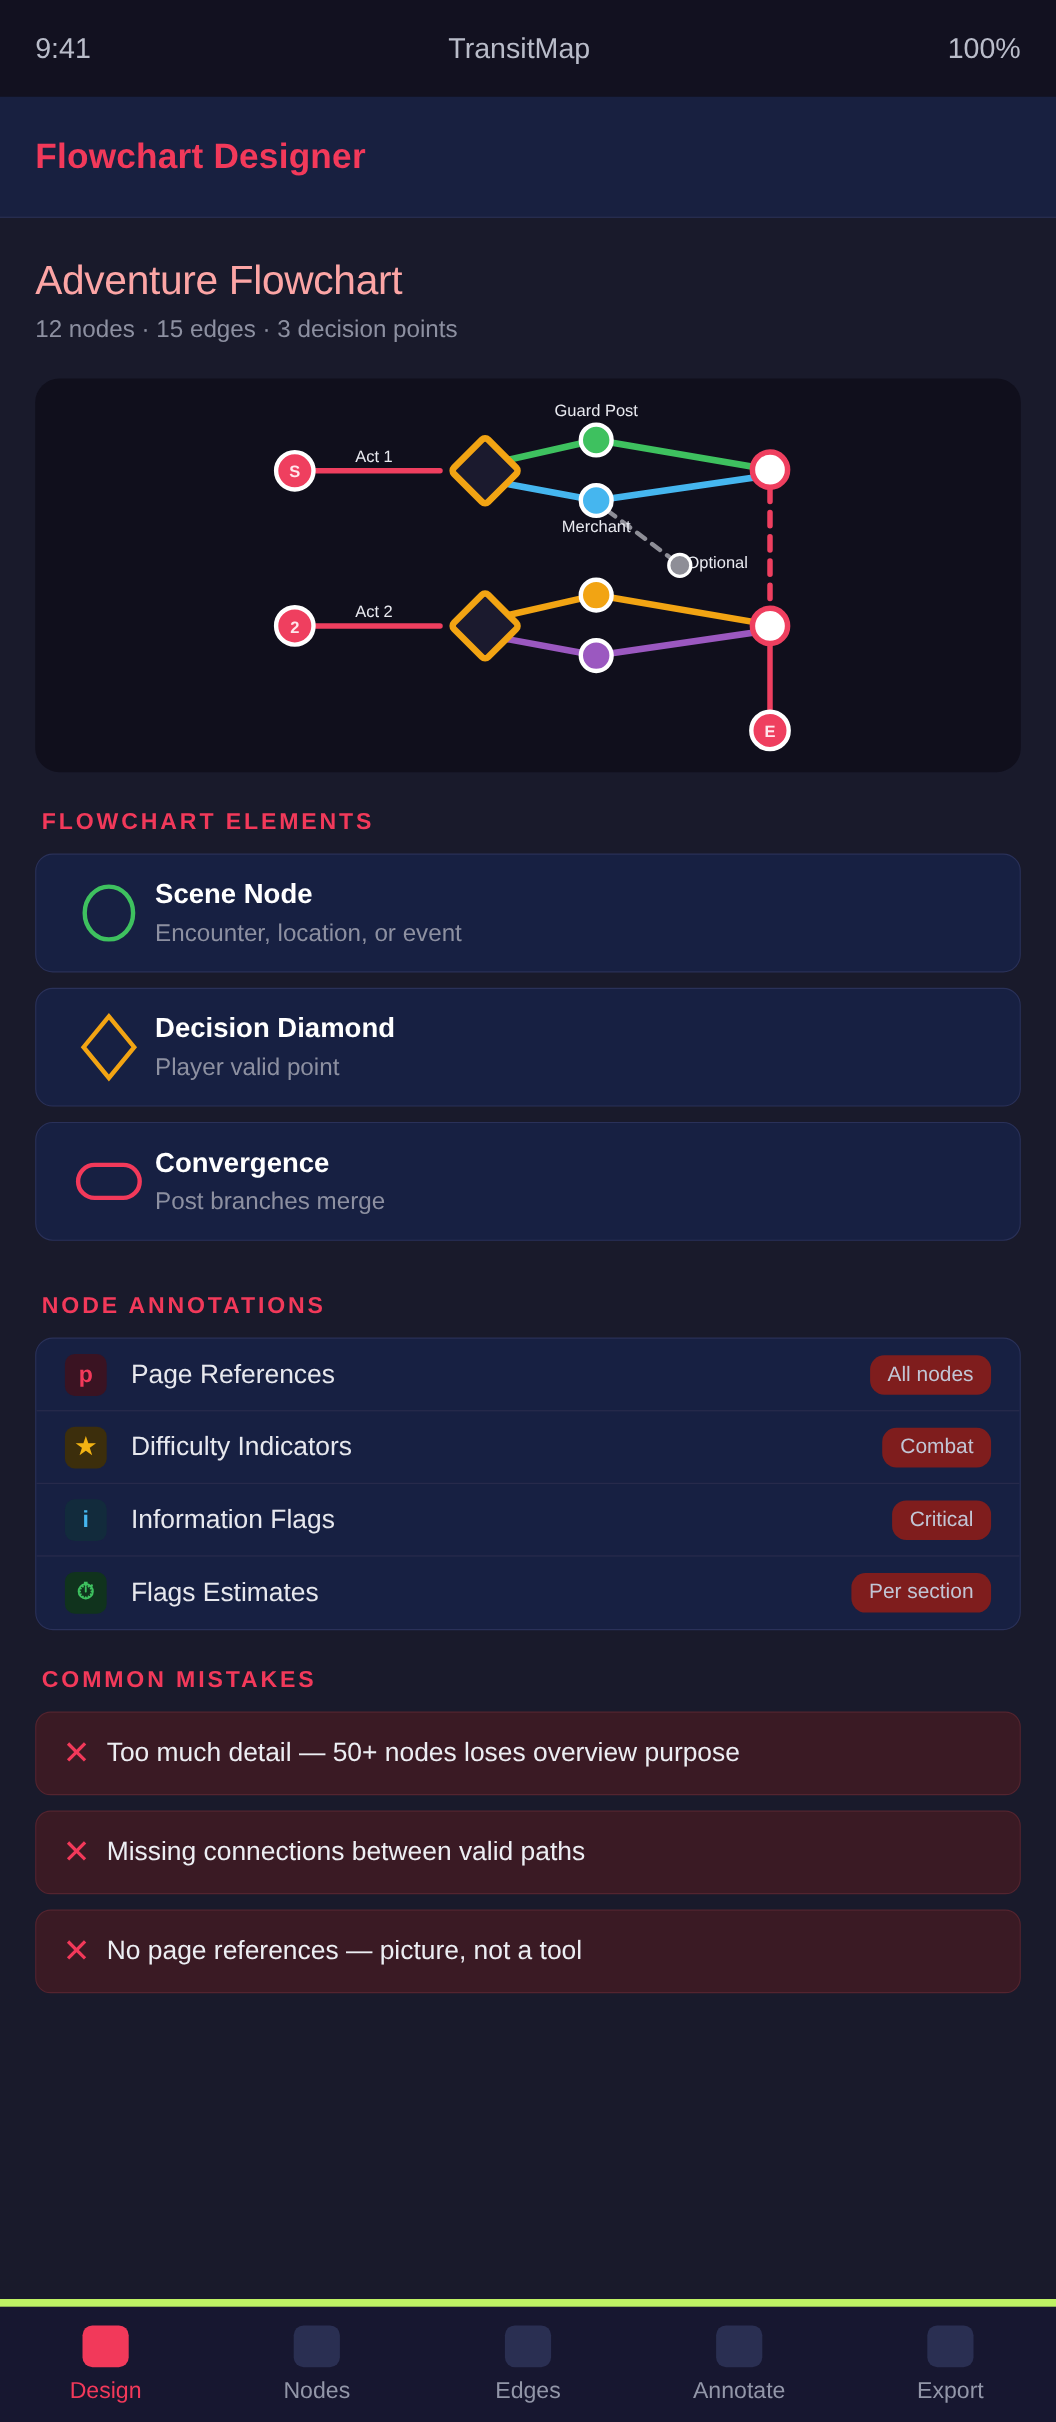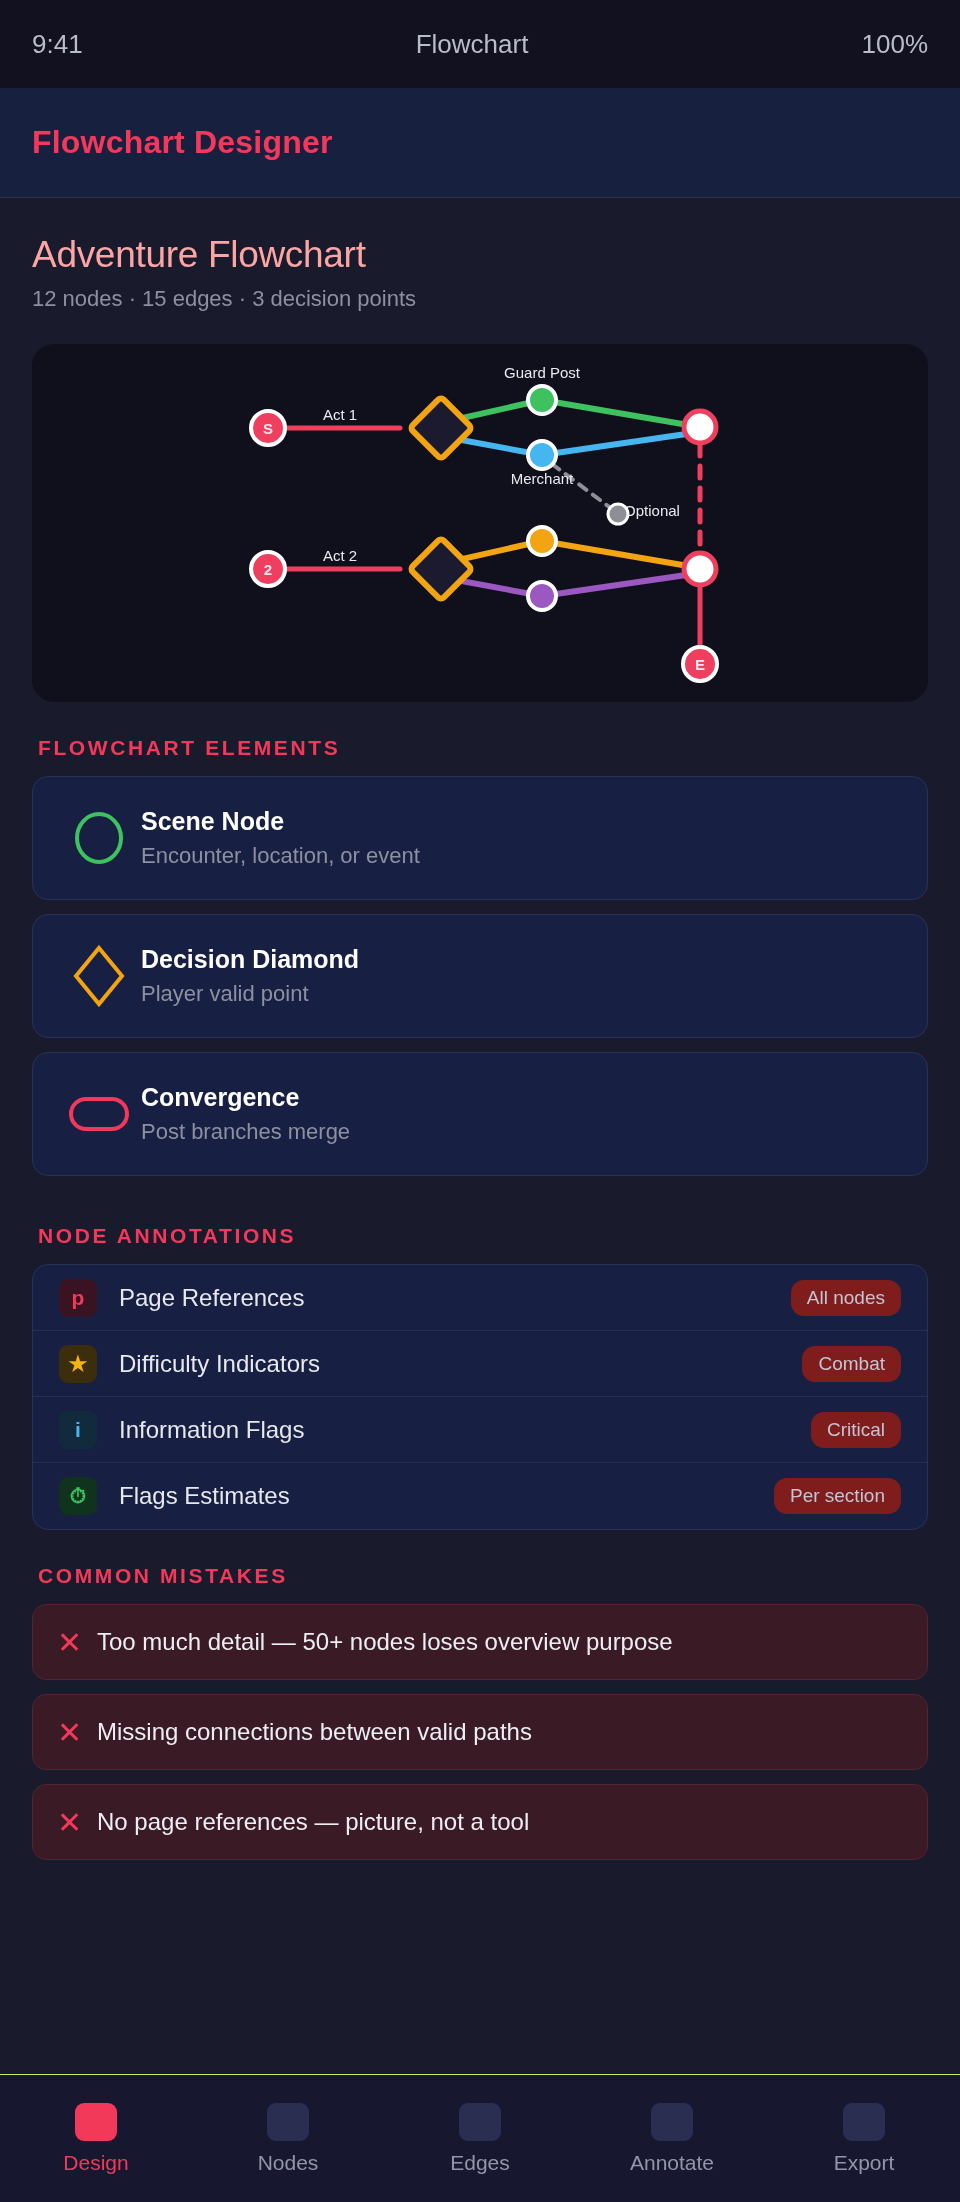--- a/index.html
+++ b/index.html
@@ -45,21 +45,21 @@
   
   .sechead {
     color: #f2395a; font-size: 21px; font-weight: bold;
     letter-spacing: 2.6px; padding: 34px 32px 16px 38px; text-transform: uppercase;
   }
 
   
   .elcard {
     margin: 0 32px 14px 32px; background: #172042;
     border: 1px solid #2a3159; border-radius: 16px;
-    height: 124px; display: flex; align-items: center; padding: 0 24px;
+    height: 108px; display: flex; align-items: center; padding: 0 24px;
   }
   .elcard .shape { width: 84px; flex: 0 0 84px; display: flex; align-items: center; justify-content: center; }
   .elcard .txt .n { color: #fff; font-size: 25px; font-weight: bold; }
   .elcard .txt .d { color: #8d90a1; font-size: 22px; margin-top: 7px; }
 
   
   .annlist {
     margin: 0 32px; background: #172042;
     border: 1px solid #2a3159; border-radius: 16px; overflow: hidden;
   }
@@ -83,38 +83,38 @@
   .mistake {
     margin: 0 32px 14px 32px; min-height: 76px;
     background: #3a1a24; border: 1px solid #54242f; border-radius: 14px;
     display: flex; align-items: center; padding: 0 24px;
   }
   .mistake .x { color: #f2395a; font-size: 30px; flex: 0 0 40px; }
   .mistake .m { color: #eceef3; font-size: 24px; }
 
   
   .tabbar {
-    position: absolute; left: 0; right: 0; bottom: 0; height: 128px;
-    background: #171730; border-top: 1px solid #bef264;
+    position: absolute; left: 0; right: 0; bottom: 0; height: 112px;
+    background: #171730; border-top: 7px solid #bef264;
     display: flex; align-items: center;
   }
   .tab { flex: 1 1 0; display: flex; flex-direction: column; align-items: center; gap: 10px; }
   .tab .box { width: 42px; height: 38px; border-radius: 9px; background: #2a2f52; }
   .tab.active .box { background: #f2395a; }
   .tab .lbl { font-size: 21px; color: #9296a8; }
   .tab.active .lbl { color: #f2395a; }
 </style>
 </head>
 <body>
 
 <div class="phone">
 
   <div class="statusbar">
     <div class="sb-time">9:41</div>
-    <div class="sb-title">Flowchart</div>
+    <div class="sb-title">TransitMap</div>
     <div class="sb-batt">100%</div>
   </div>
 
   <div class="appheader">
     <h1>Flowchart Designer</h1>
   </div>
 
   <div class="titleblock">
     <div class="t">Adventure Flowchart</div>
     <div class="s">12 nodes · 15 edges · 3 decision points</div>

